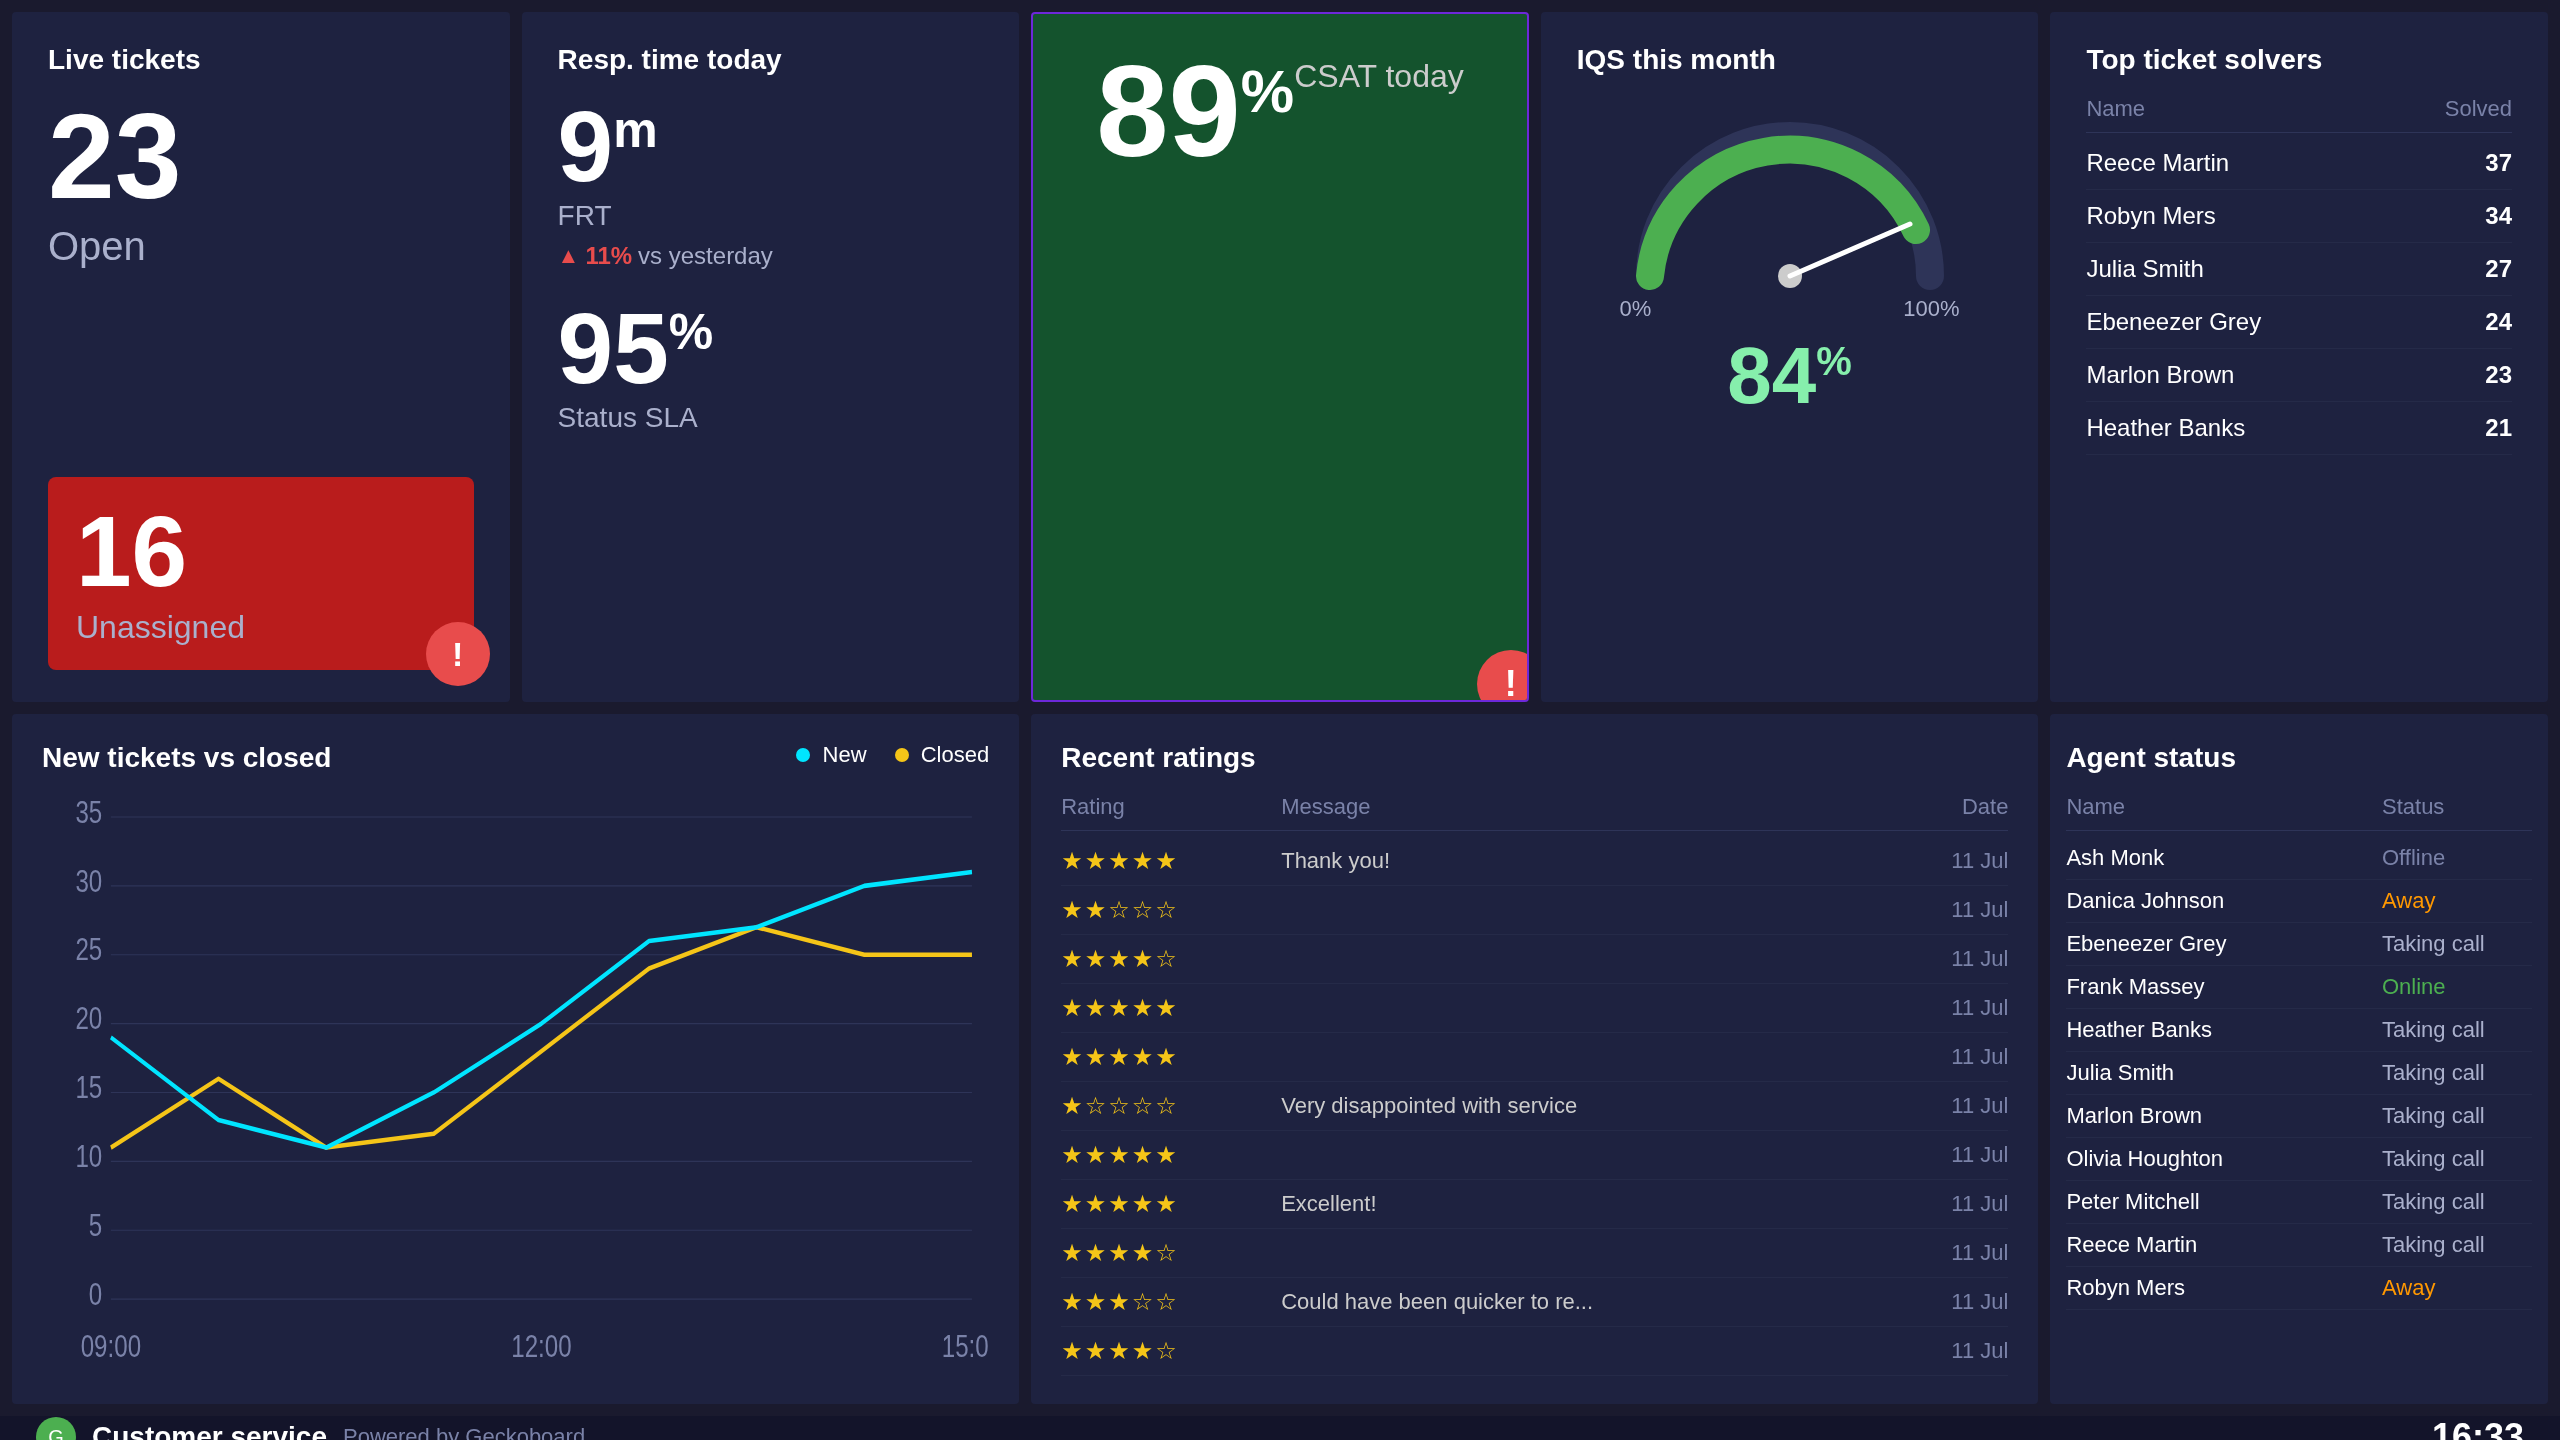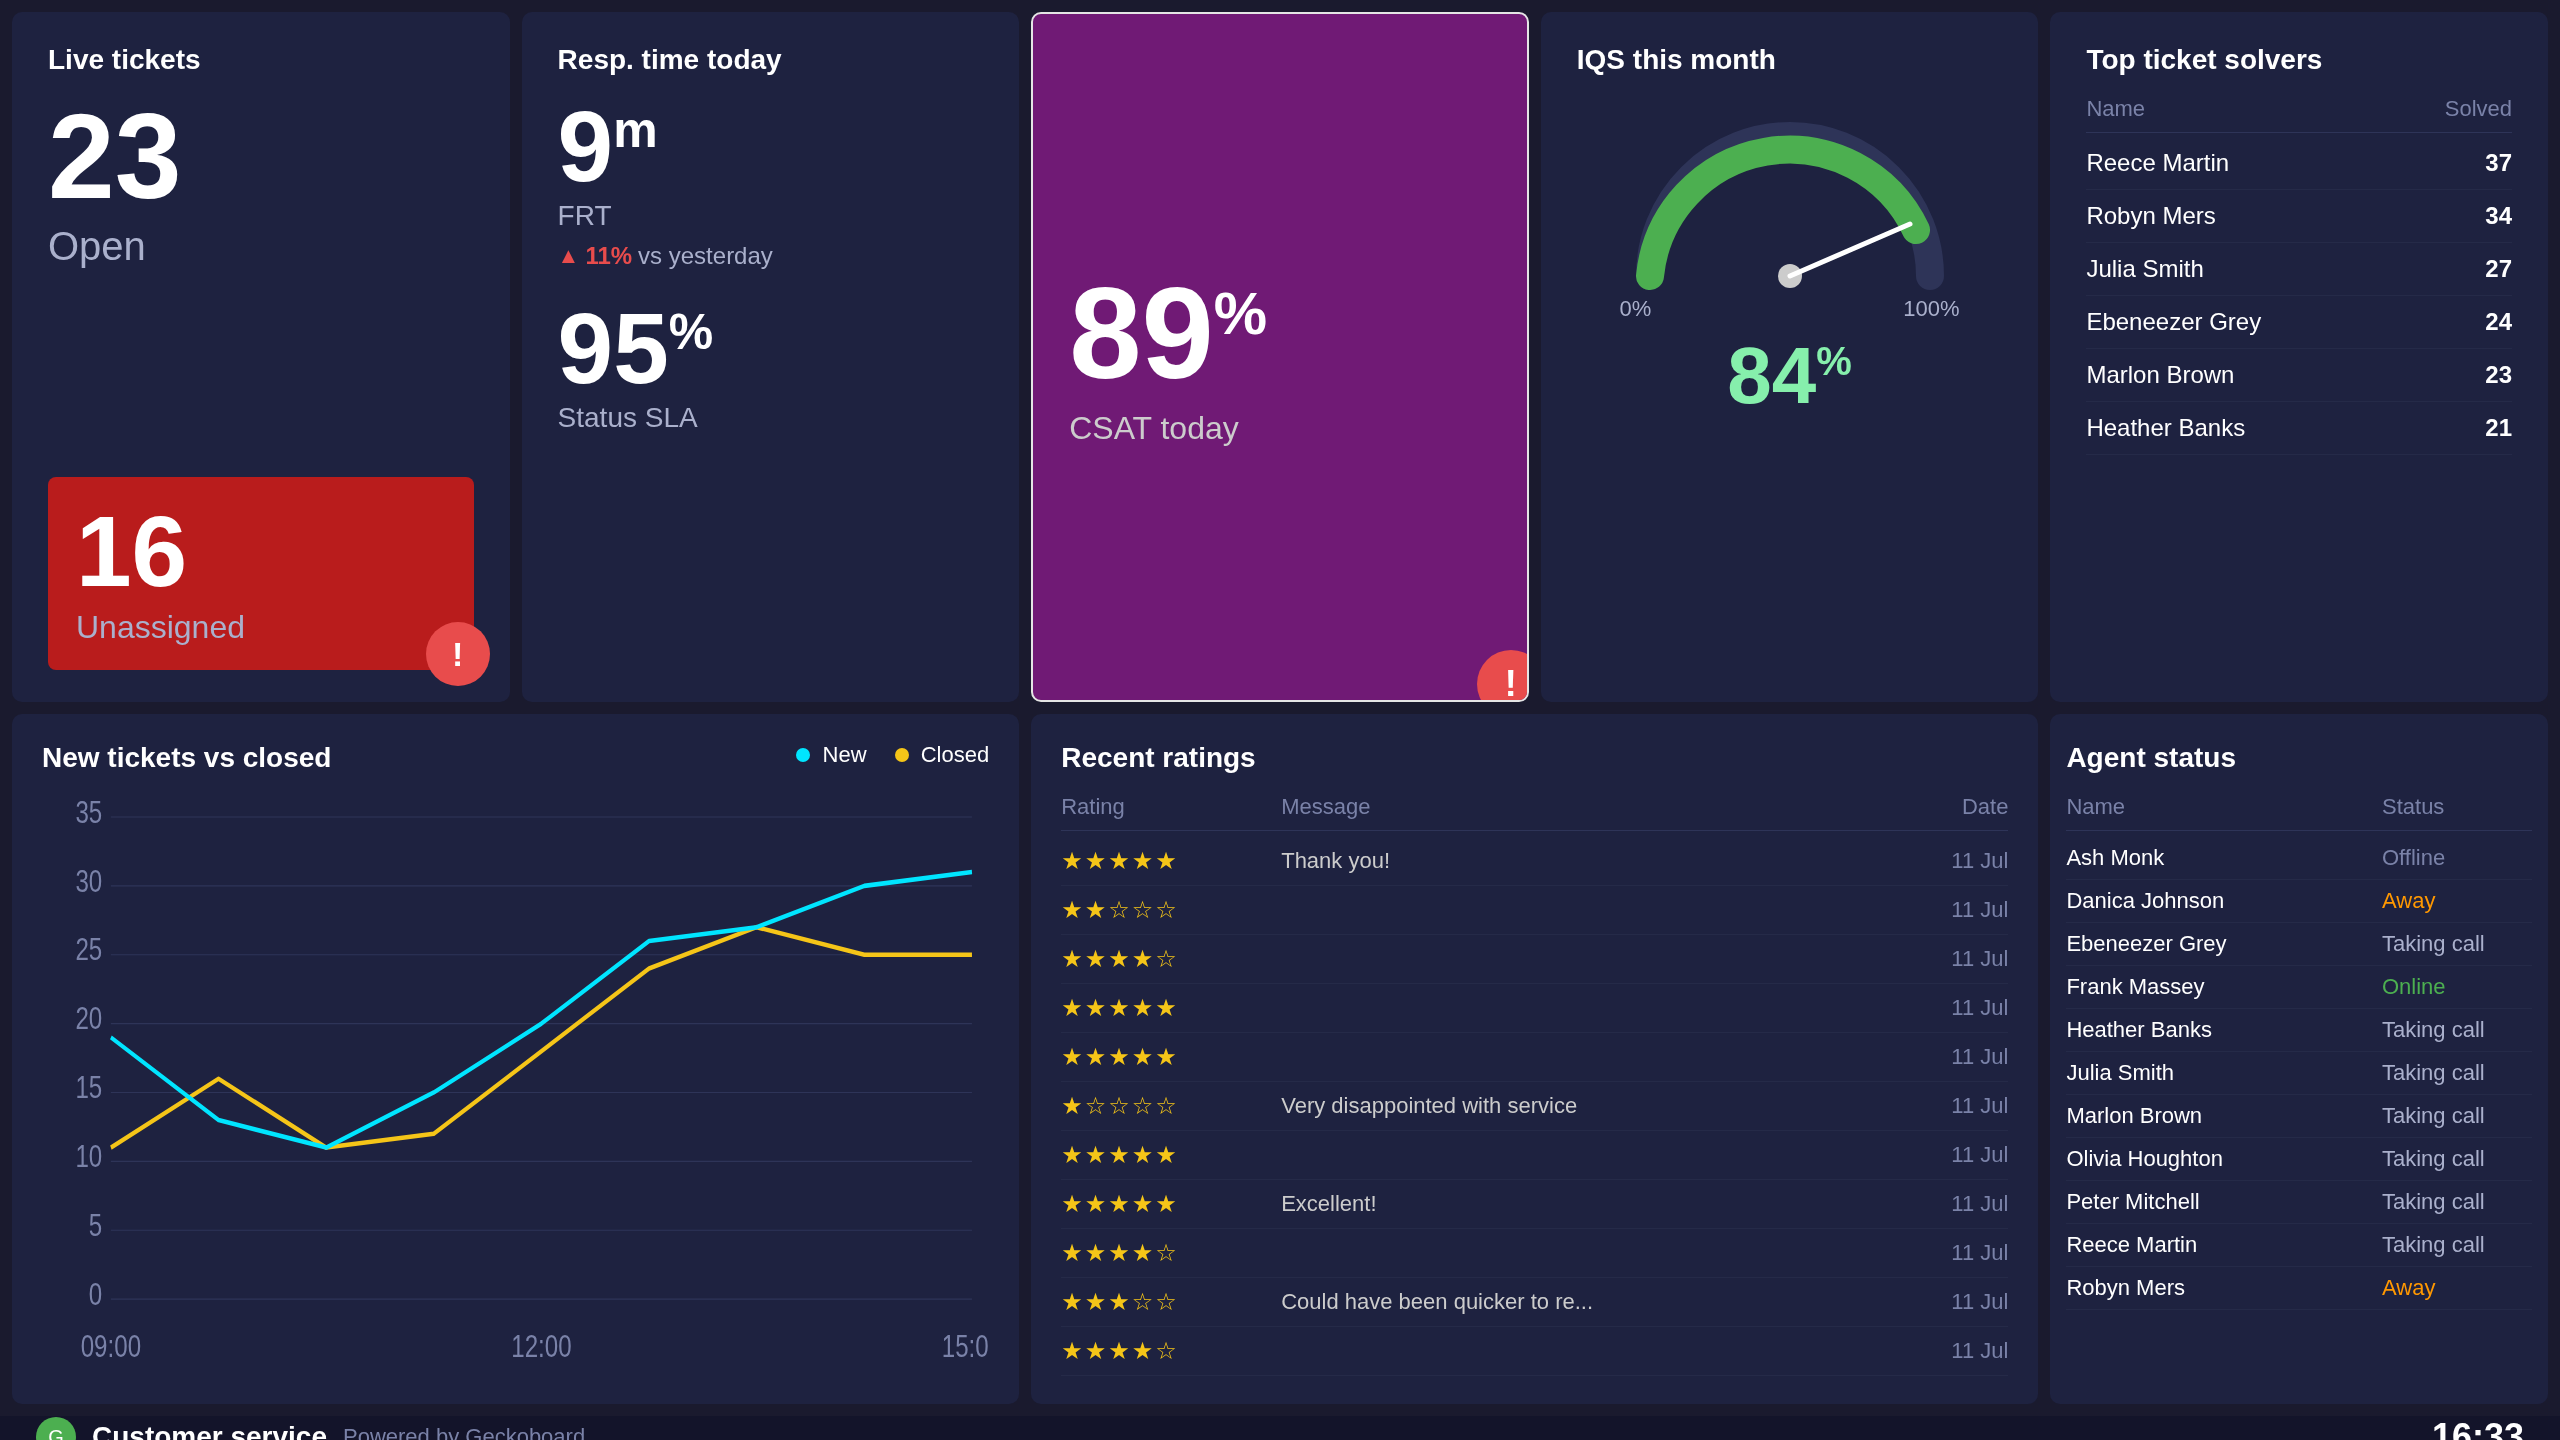--- a/index.html
+++ b/index.html
@@ -16,21 +16,21 @@
     .dashboard {
       flex: 1;
       display: grid;
       grid-template-columns: 1fr 1fr 1fr 1fr;
       grid-template-rows: 1fr 1fr;
       gap: 12px;
       padding: 12px;
     }
     .card {
       background: #1e2240;
-      border-radius: 10px;
+      border-radius: 4px;
       padding: 32px 36px;
       position: relative;
       overflow: hidden;
     }
     .card-title {
       font-size: 28px;
       font-weight: 600;
       color: #fff;
       margin-bottom: 20px;
     }
@@ -146,24 +146,24 @@
     .resp-sla-label {
       font-size: 28px;
       color: #aab0cc;
       margin-top: 4px;
     }
 
     
     .csat-card {
       grid-column: 3;
       grid-row: 1;
-      border: 2px solid #e5e5e5;
-      background: #701a75;
-      display: flex;
-      flex-direction: column;
+      border: 2px solid #6d28d9;
+      background: #14532d;
+      display: flex;
+      flex-direction: row;
       justify-content: center;
       align-items: flex-start;
     }
     .csat-number {
       font-size: 130px;
       font-weight: 700;
       color: #fff;
       line-height: 1;
     }
     .csat-number sup {

